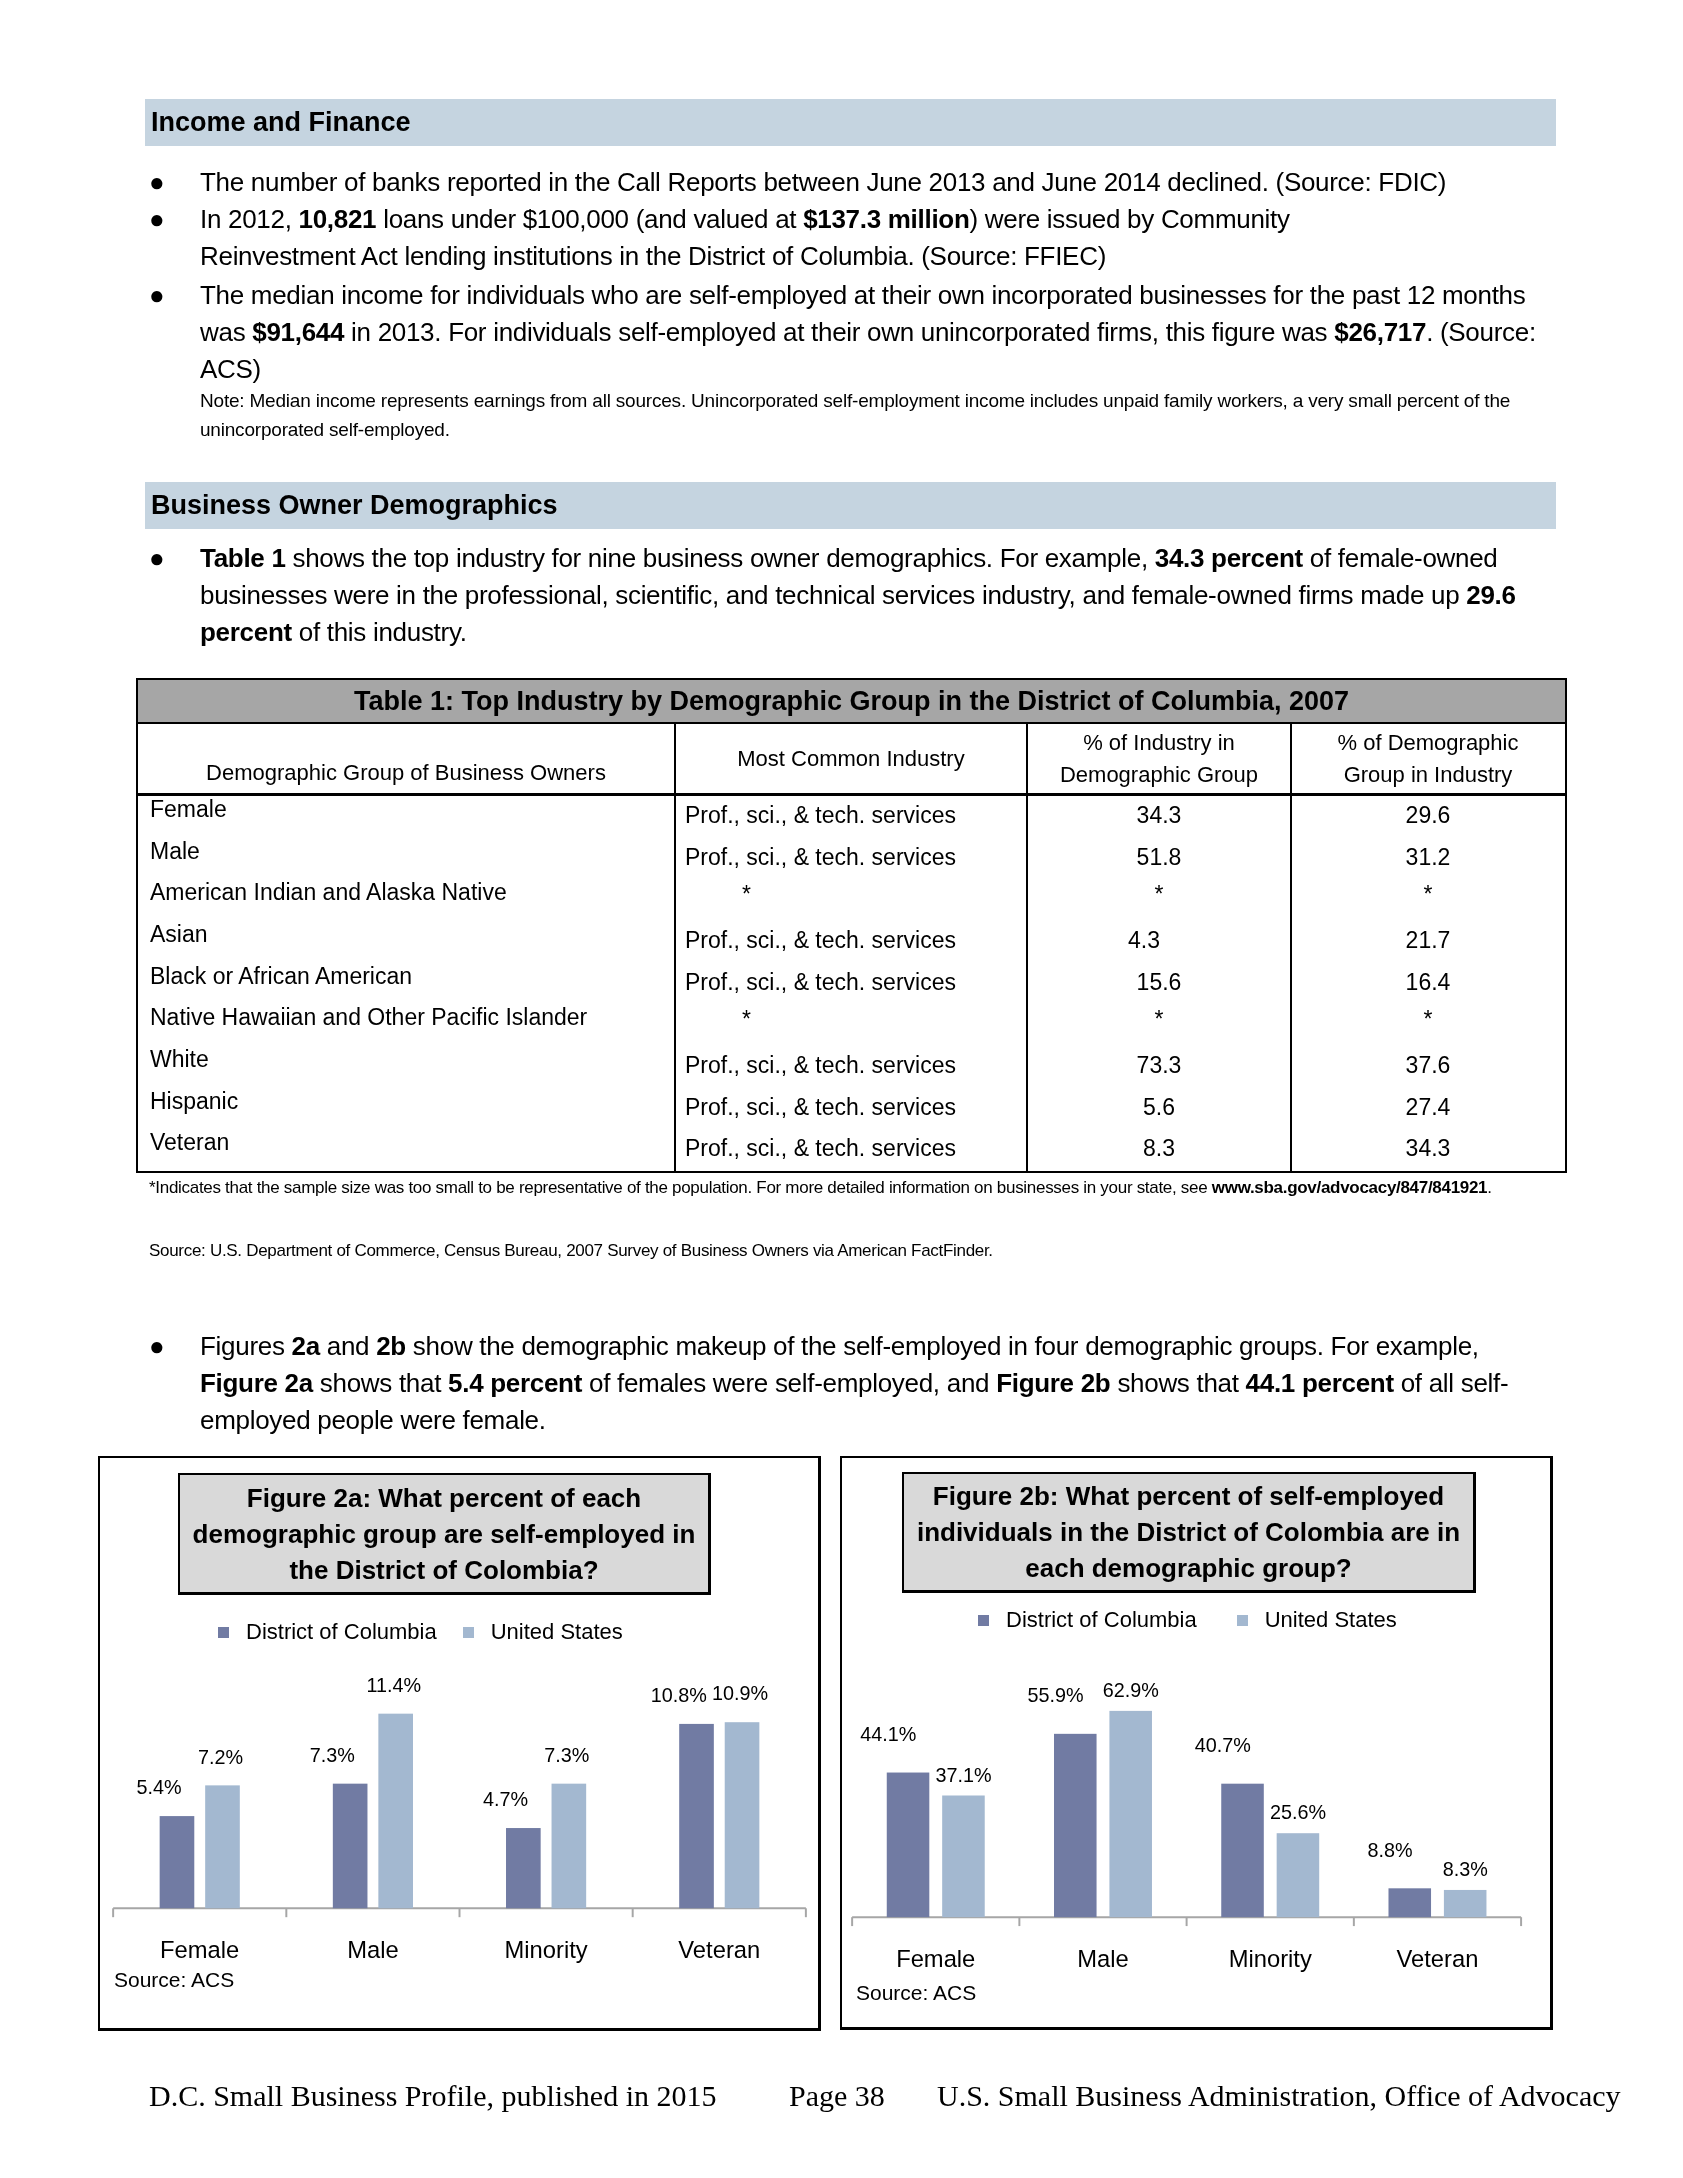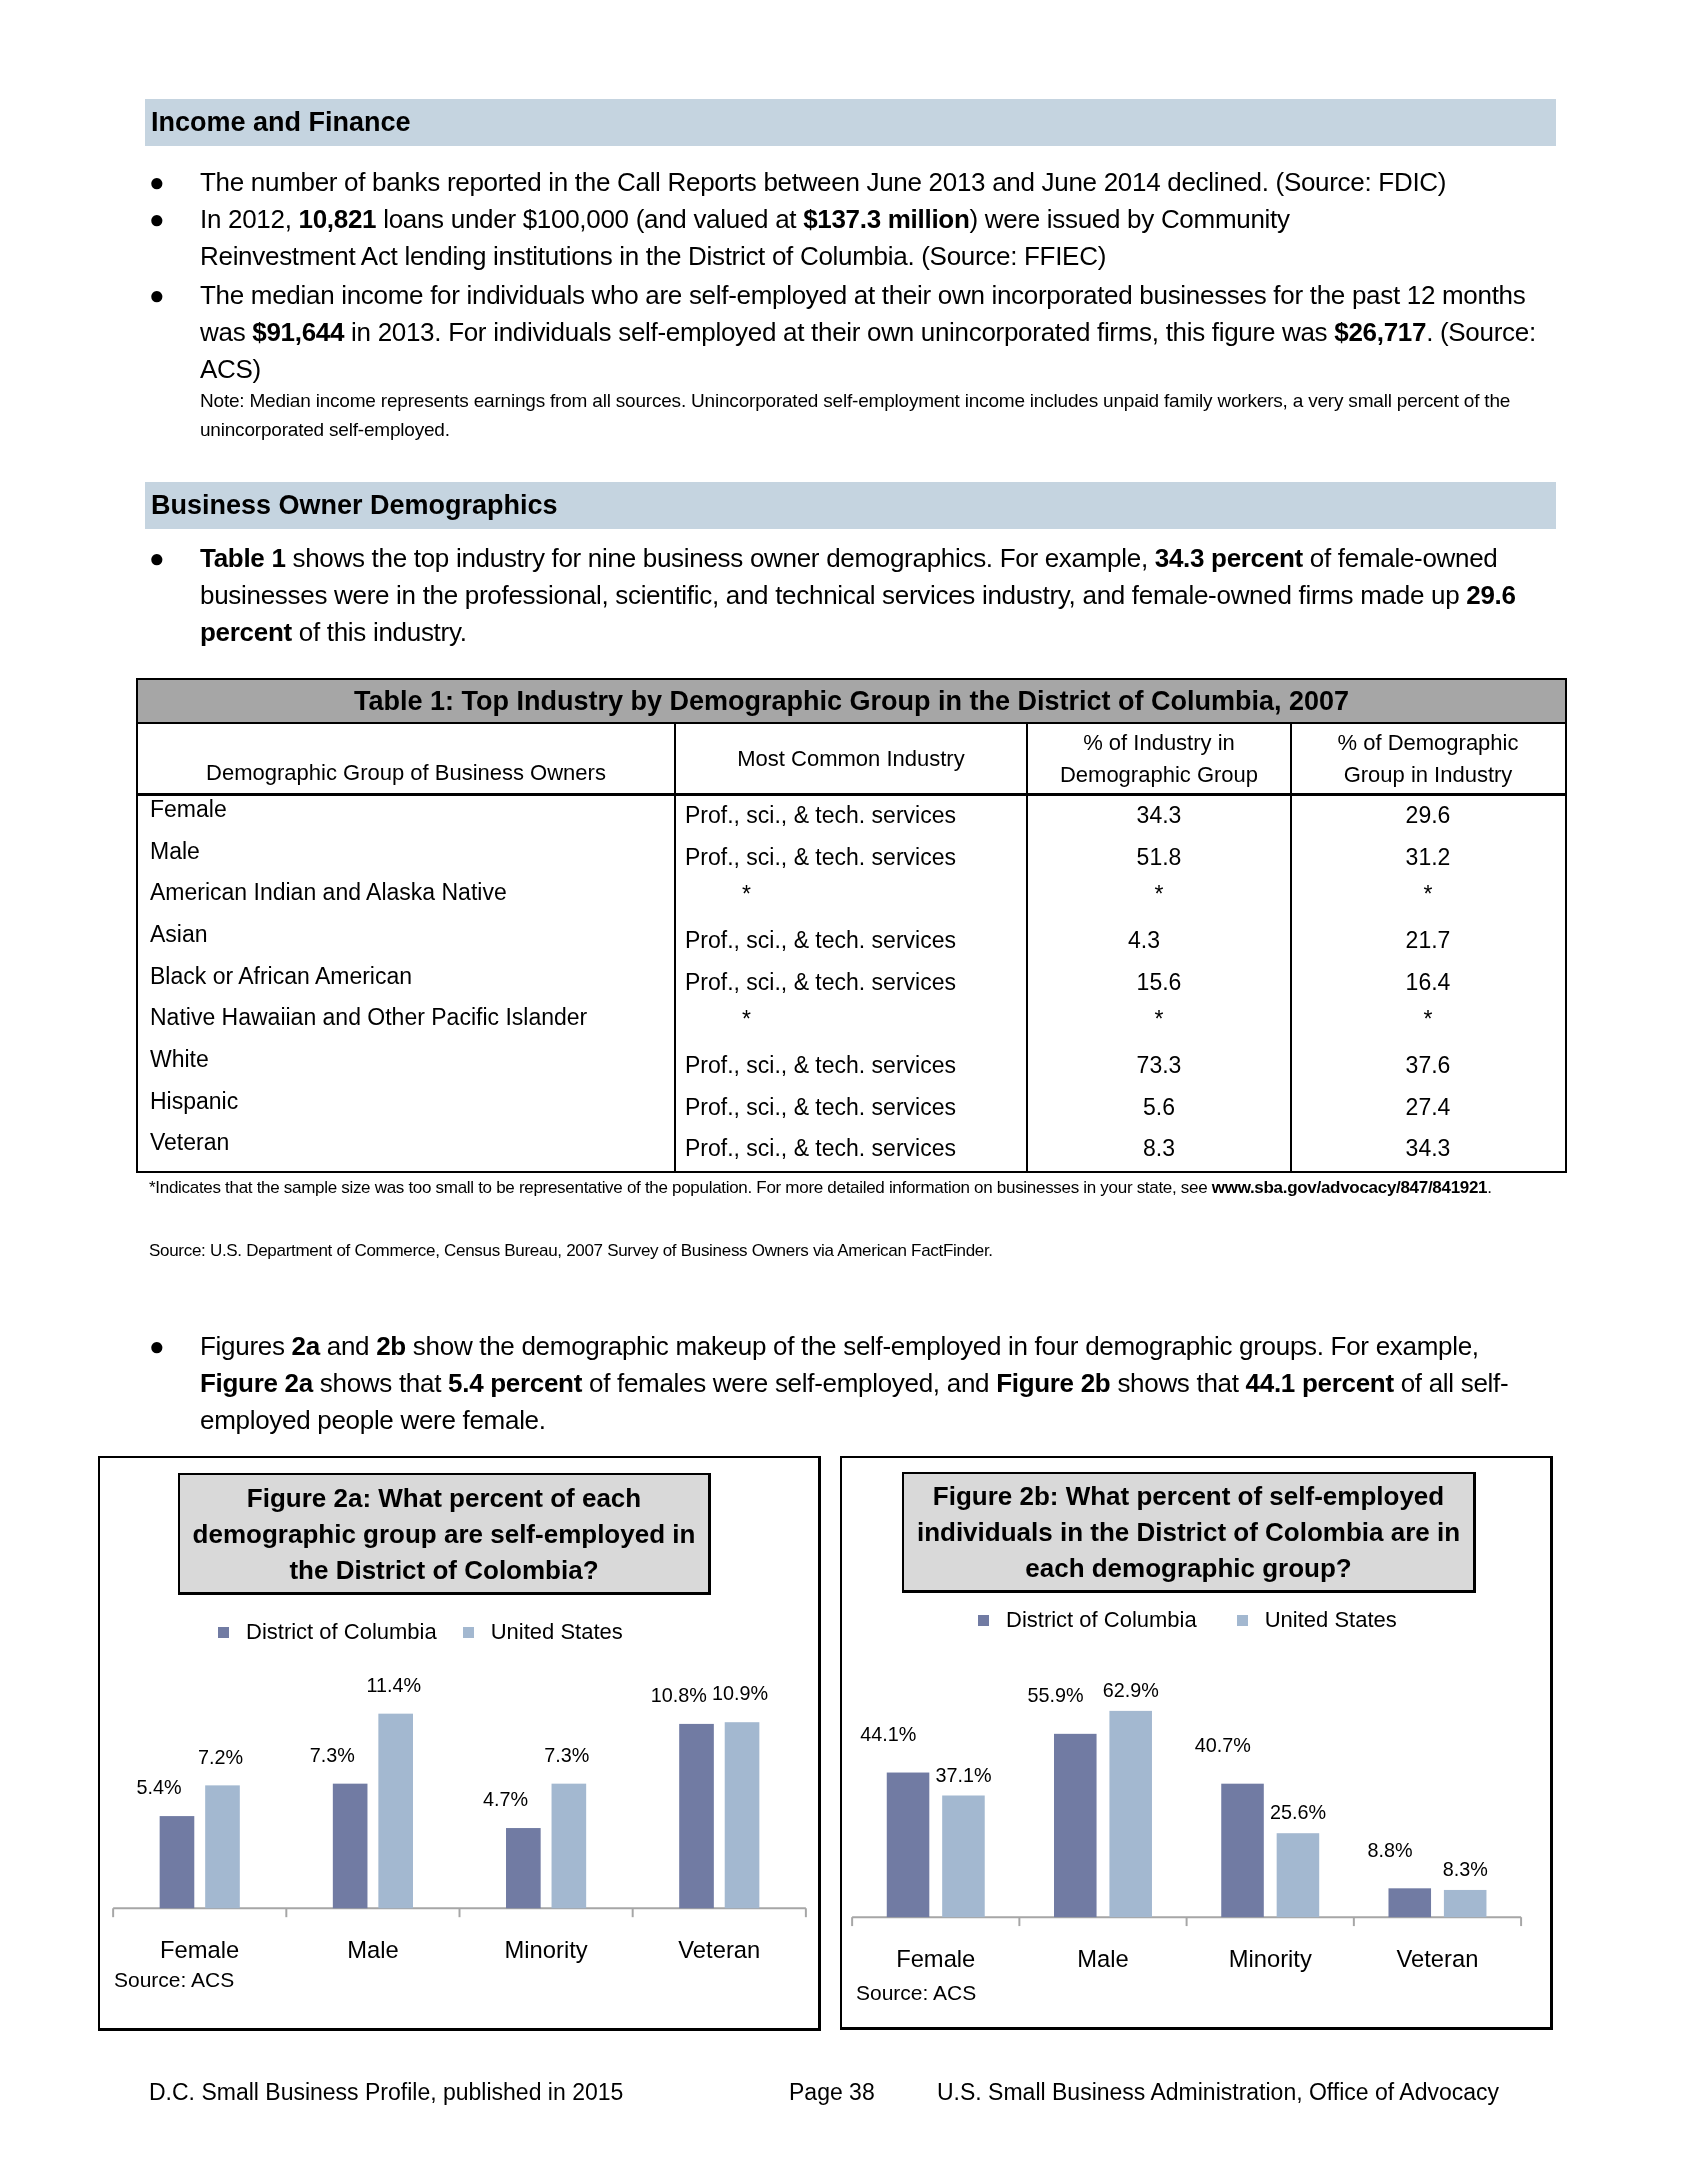--- a/index.html
+++ b/index.html
@@ -34,21 +34,21 @@
             box-sizing: border-box; background: #fff; }
   .figtitle { position: absolute; background: #d9d9d9; border: 2px solid #000; border-right-width: 3px; border-bottom-width: 3px;
               box-sizing: border-box; text-align: center; font-size: 26px; font-weight: bold; line-height: 36px;
               display: flex; align-items: center; justify-content: center; }
   .legend { position: absolute; font-size: 22px; white-space: nowrap; display: flex; align-items: center; }
   .swatch { display: inline-block; width: 11px; height: 11px; margin-right: 6px; }
   .lg-item { display: inline-flex; align-items: center; margin-right: 26px; gap: 11px; }
   .src { position: absolute; font-size: 21px; }
   svg text { font-family: "Liberation Sans", "DejaVu Sans", sans-serif; }
 
-  .footer { position: absolute; top: 2079px; font-size: 23px; white-space: nowrap; }
+  .footer { position: absolute; top: 2079px; font-size: 30px; white-space: nowrap; font-family: Liberation Serif, serif; }
 </style>
 </head>
 <body>
 
 <div class="band" style="top:99px;">
   <span class="band-title">Income and Finance</span>
 </div>
 
 <div class="bullet" style="top:164px;">●</div>
 <div class="btext" style="top:164px;"><span>The number of banks reported in the Call Reports between June 2013 and June 2014 declined. (Source: FDIC)</span></div>

